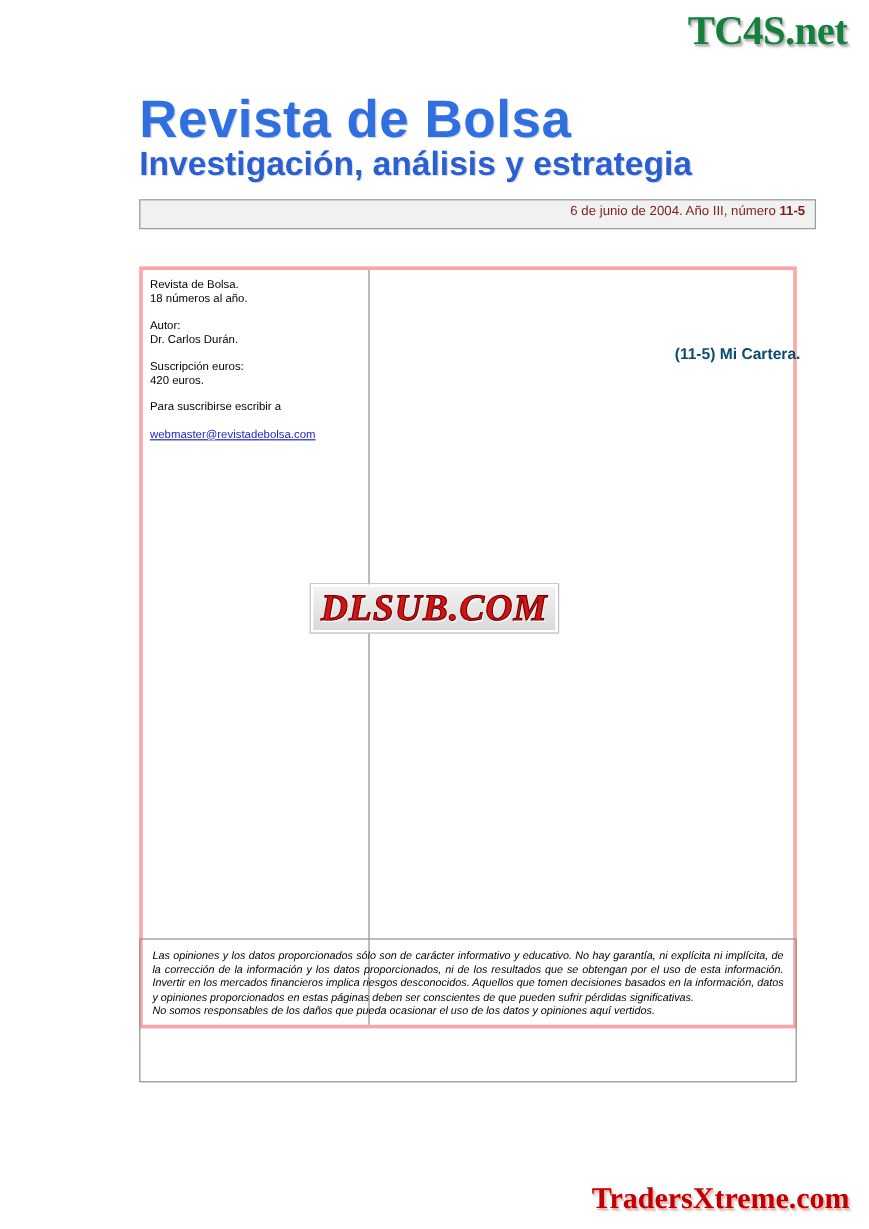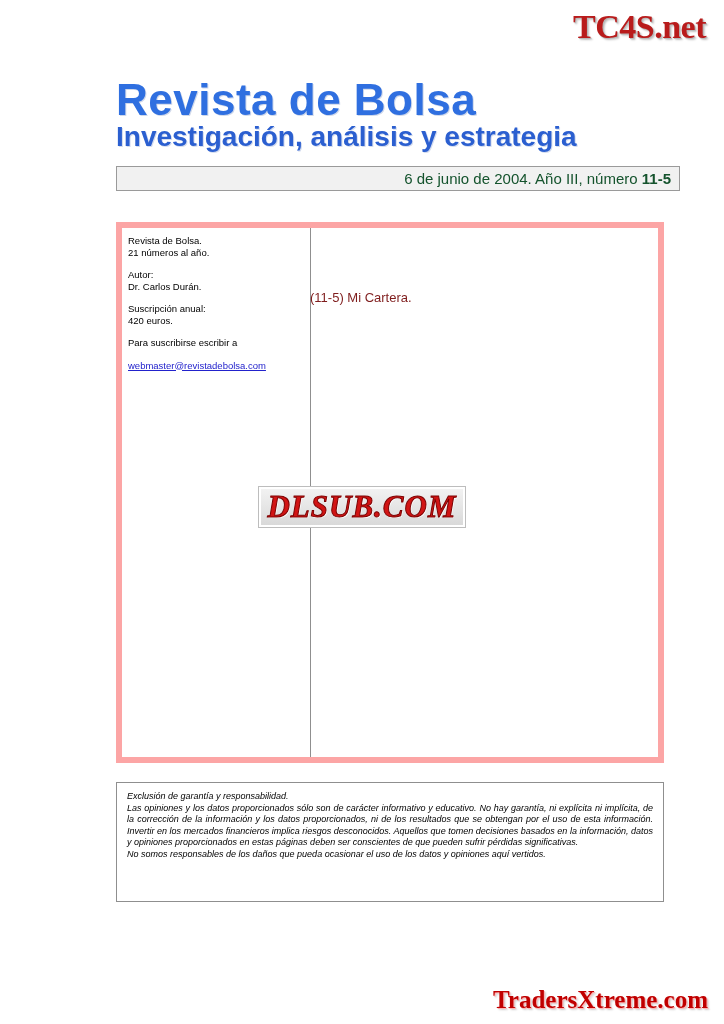--- a/index.html
+++ b/index.html
@@ -18,21 +18,21 @@
 
   
   .tc4s {
     position: absolute;
     top: 8px;
     right: 18px;
     font-family: "Liberation Serif", serif;
     font-weight: bold;
     font-size: 34px;
     letter-spacing: -0.5px;
-    color: #b91c1c;
+    color: #15803d;
     text-shadow: 1px 1px 0 #b9b9b9, 2px 2px 2px rgba(0,0,0,0.25);
   }
 
   
   .masthead {
     position: absolute;
     left: 116px;
     top: 78px;
     width: 560px;
   }
@@ -63,33 +63,33 @@
     width: 564px;
     height: 25px;
     border: 1px solid #9a9a9a;
     background: #f1f1f1;
     box-sizing: border-box;
   }
   .date-bar-text {
     position: absolute;
     right: 8px;
     top: 3px;
-    font-size: 15px;
-    color: #14532d;
+    font-size: 11px;
+    color: #7f1d1d;
   }
   .date-bar-text b { font-weight: bold; }
 
   
   .main-box {
     position: absolute;
     left: 116px;
     top: 222px;
     width: 548px;
-    height: 541px;
-    border: 6px solid #fca5a5;
+    height: 635px;
+    border: 3px solid #fca5a5;
     box-sizing: border-box;
   }
   .main-divider {
     position: absolute;
     left: 188px;
     top: 0;
     width: 1px;
     height: 100%;
     background: #8f8f8f;
   }
@@ -107,24 +107,24 @@
   .left-col a {
     color: #2222cc;
     text-decoration: underline;
     font-size: 9.5px;
   }
   .right-col-title {
     position: absolute;
     left: 188px;
     top: 62px;
     width: 360px;
-    text-align: left;
+    text-align: right;
     font-size: 13px;
-    font-weight: normal;
-    color: #7f1d1d;
+    font-weight: bold;
+    color: #0c4a6e;
   }
 
   
   .dlsub {
     position: absolute;
     left: 212px;
     top: 487px;
     width: 300px;
     height: 44px;
     text-align: center;
@@ -190,39 +190,38 @@
 
 <div class="date-bar">
   <div class="date-bar-text"><span>6 de junio de 2004. Año III, número </span><b>11-5</b></div>
 </div>
 
 <div class="main-box">
   <div class="main-divider"></div>
 
   <div class="left-col">
     <p>Revista de Bolsa.</p>
-    <p>21 números al año.</p>
+    <p>18 números al año.</p>
     <div class="gap"></div>
     <p>Autor:</p>
     <p>Dr. Carlos Durán.</p>
     <div class="gap"></div>
-    <p>Suscripción anual:</p>
+    <p>Suscripción euros:</p>
     <p>420 euros.</p>
     <div class="gap"></div>
     <p>Para suscribirse escribir a</p>
     <div class="gap"></div>
     <p><a href="#">webmaster@revistadebolsa.com</a></p>
   </div>
 
   <div class="right-col-title">(11-5) Mi Cartera.</div>
 </div>
 
 <div class="dlsub">
   <span class="dlsub-inner">DLSUB.COM</span>
 </div>
 
 <div class="disclaimer">
-  <p>Exclusión de garantía y responsabilidad.</p>
   <p>Las opiniones y los datos proporcionados sólo son de carácter informativo y educativo. No hay garantía, ni explícita ni implícita, de la corrección de la información y los datos proporcionados, ni de los resultados que se obtengan por el uso de esta información. Invertir en los mercados financieros implica riesgos desconocidos. Aquellos que tomen decisiones basados en la información, datos y opiniones proporcionados en estas páginas deben ser conscientes de que pueden sufrir pérdidas significativas.</p>
   <p>No somos responsables de los daños que pueda ocasionar el uso de los datos y opiniones aquí vertidos.</p>
 </div>
 
 <div class="txtreme">TradersXtreme.com</div>
 
 </body></html>

